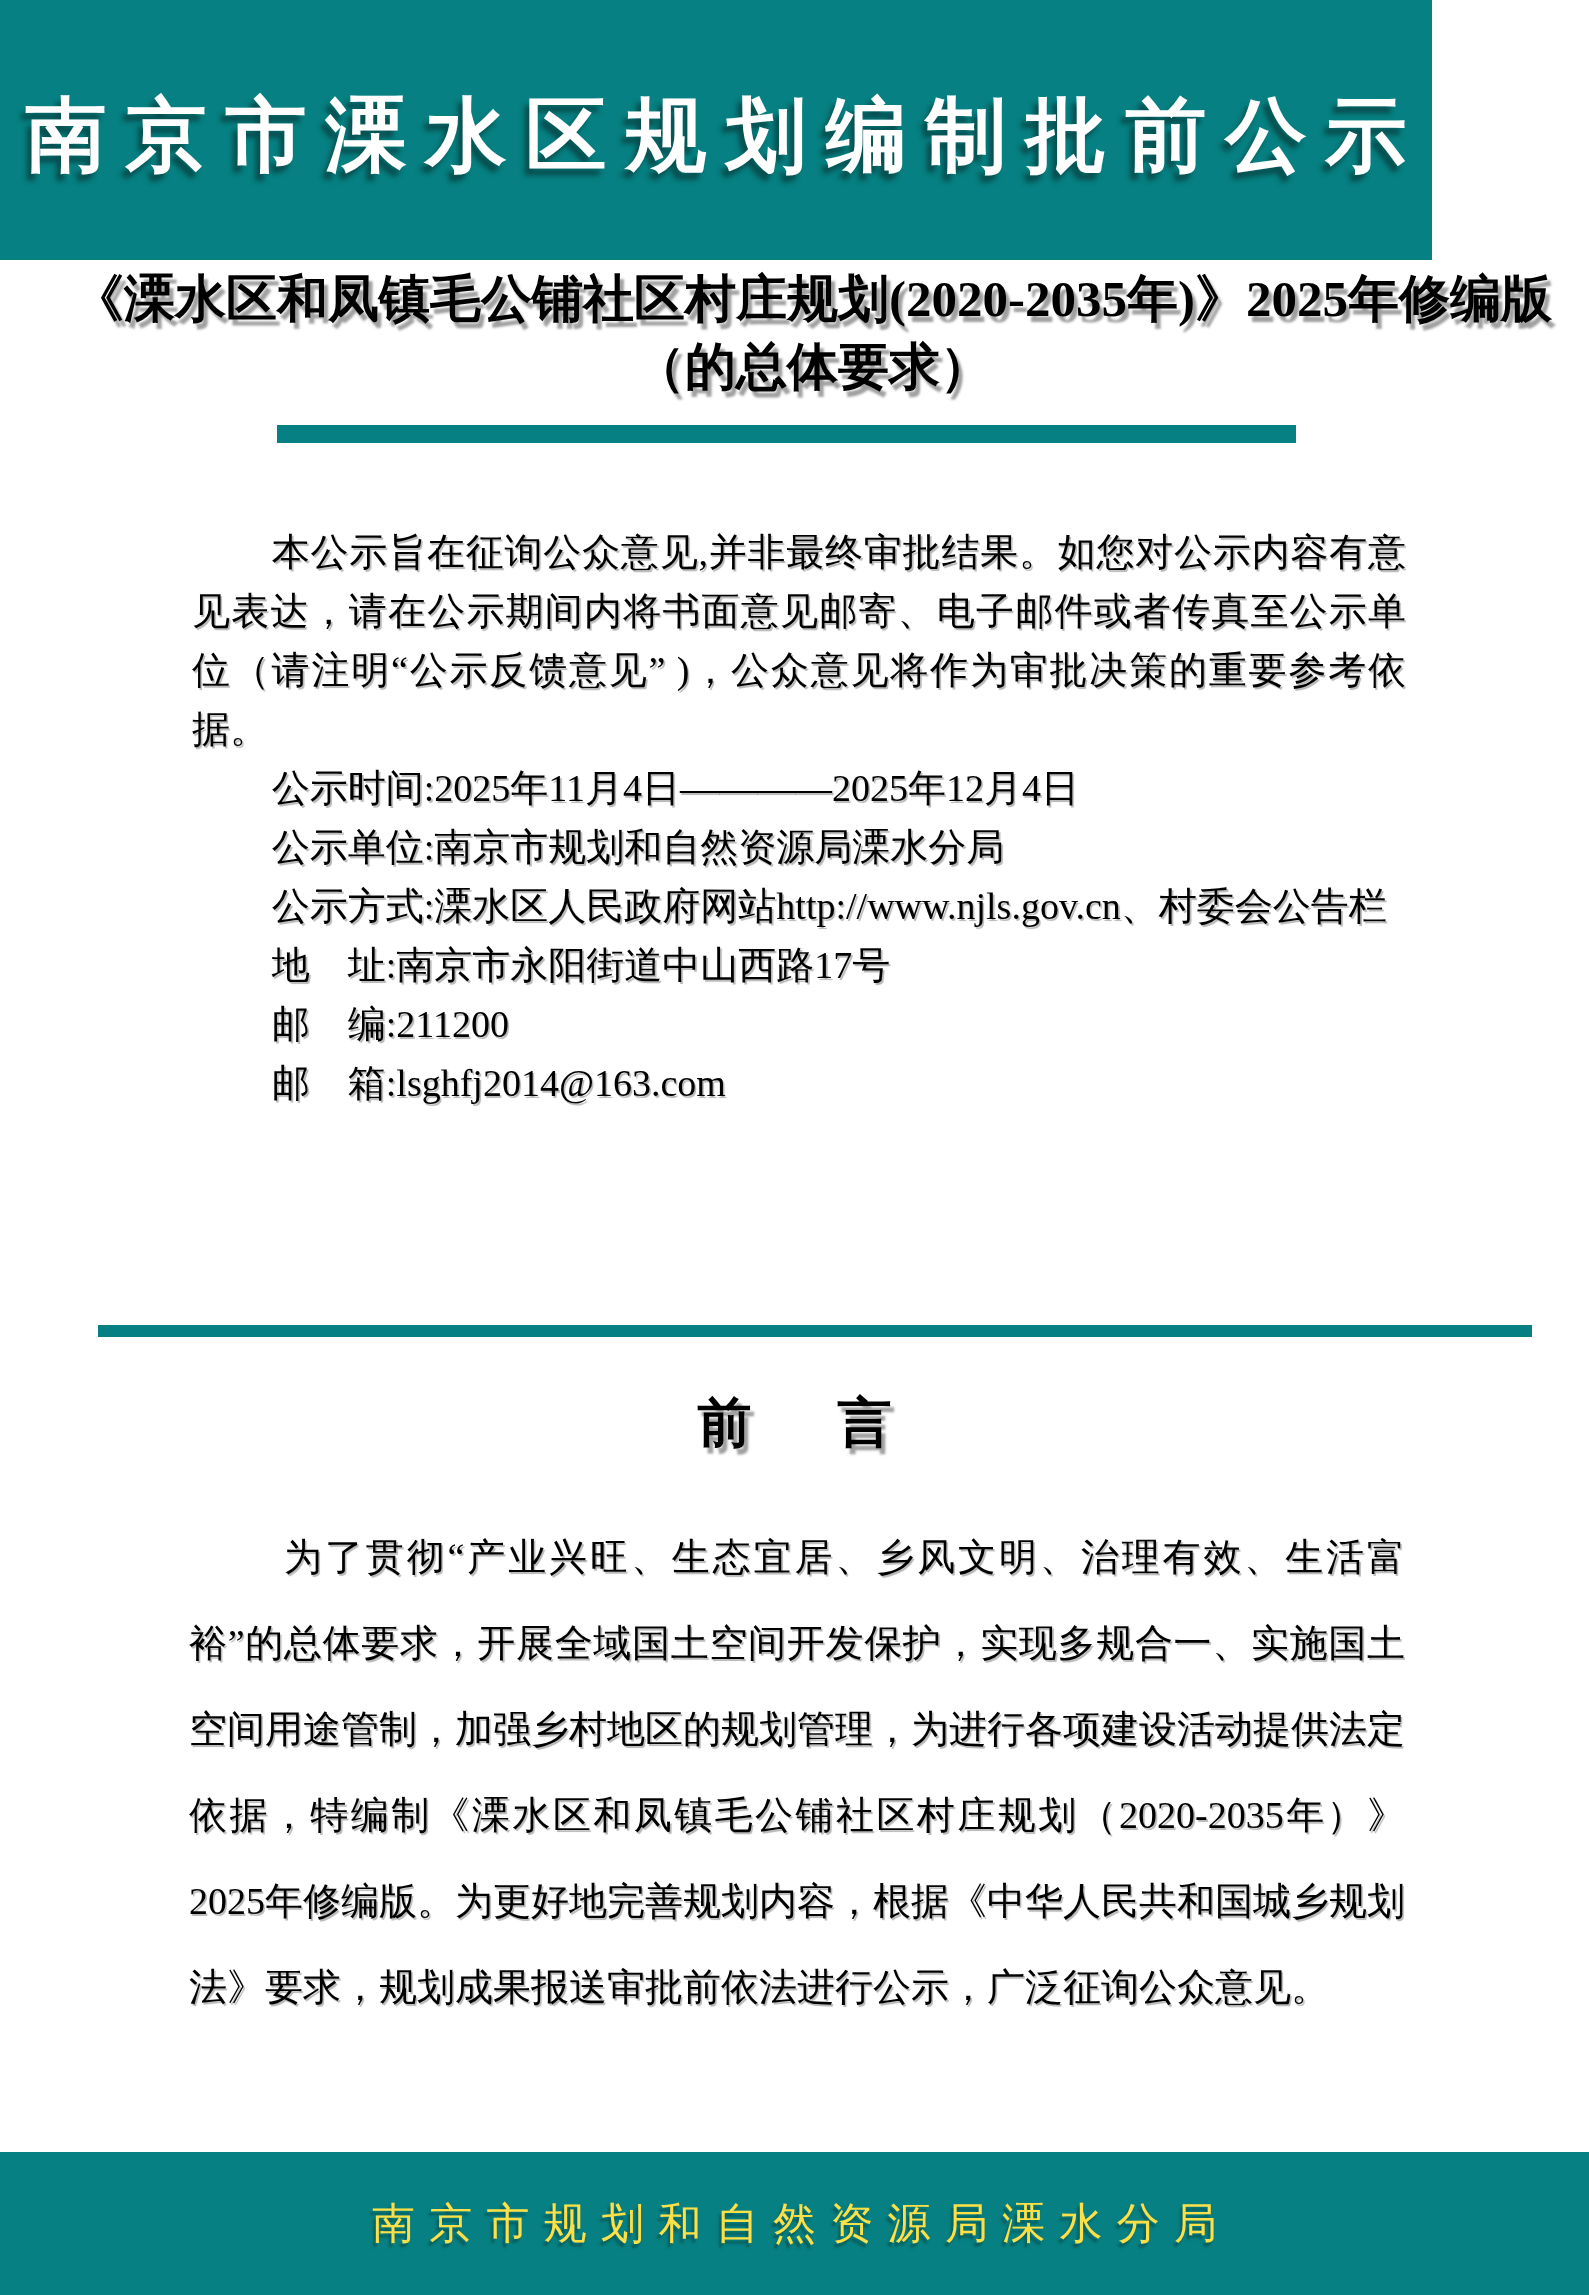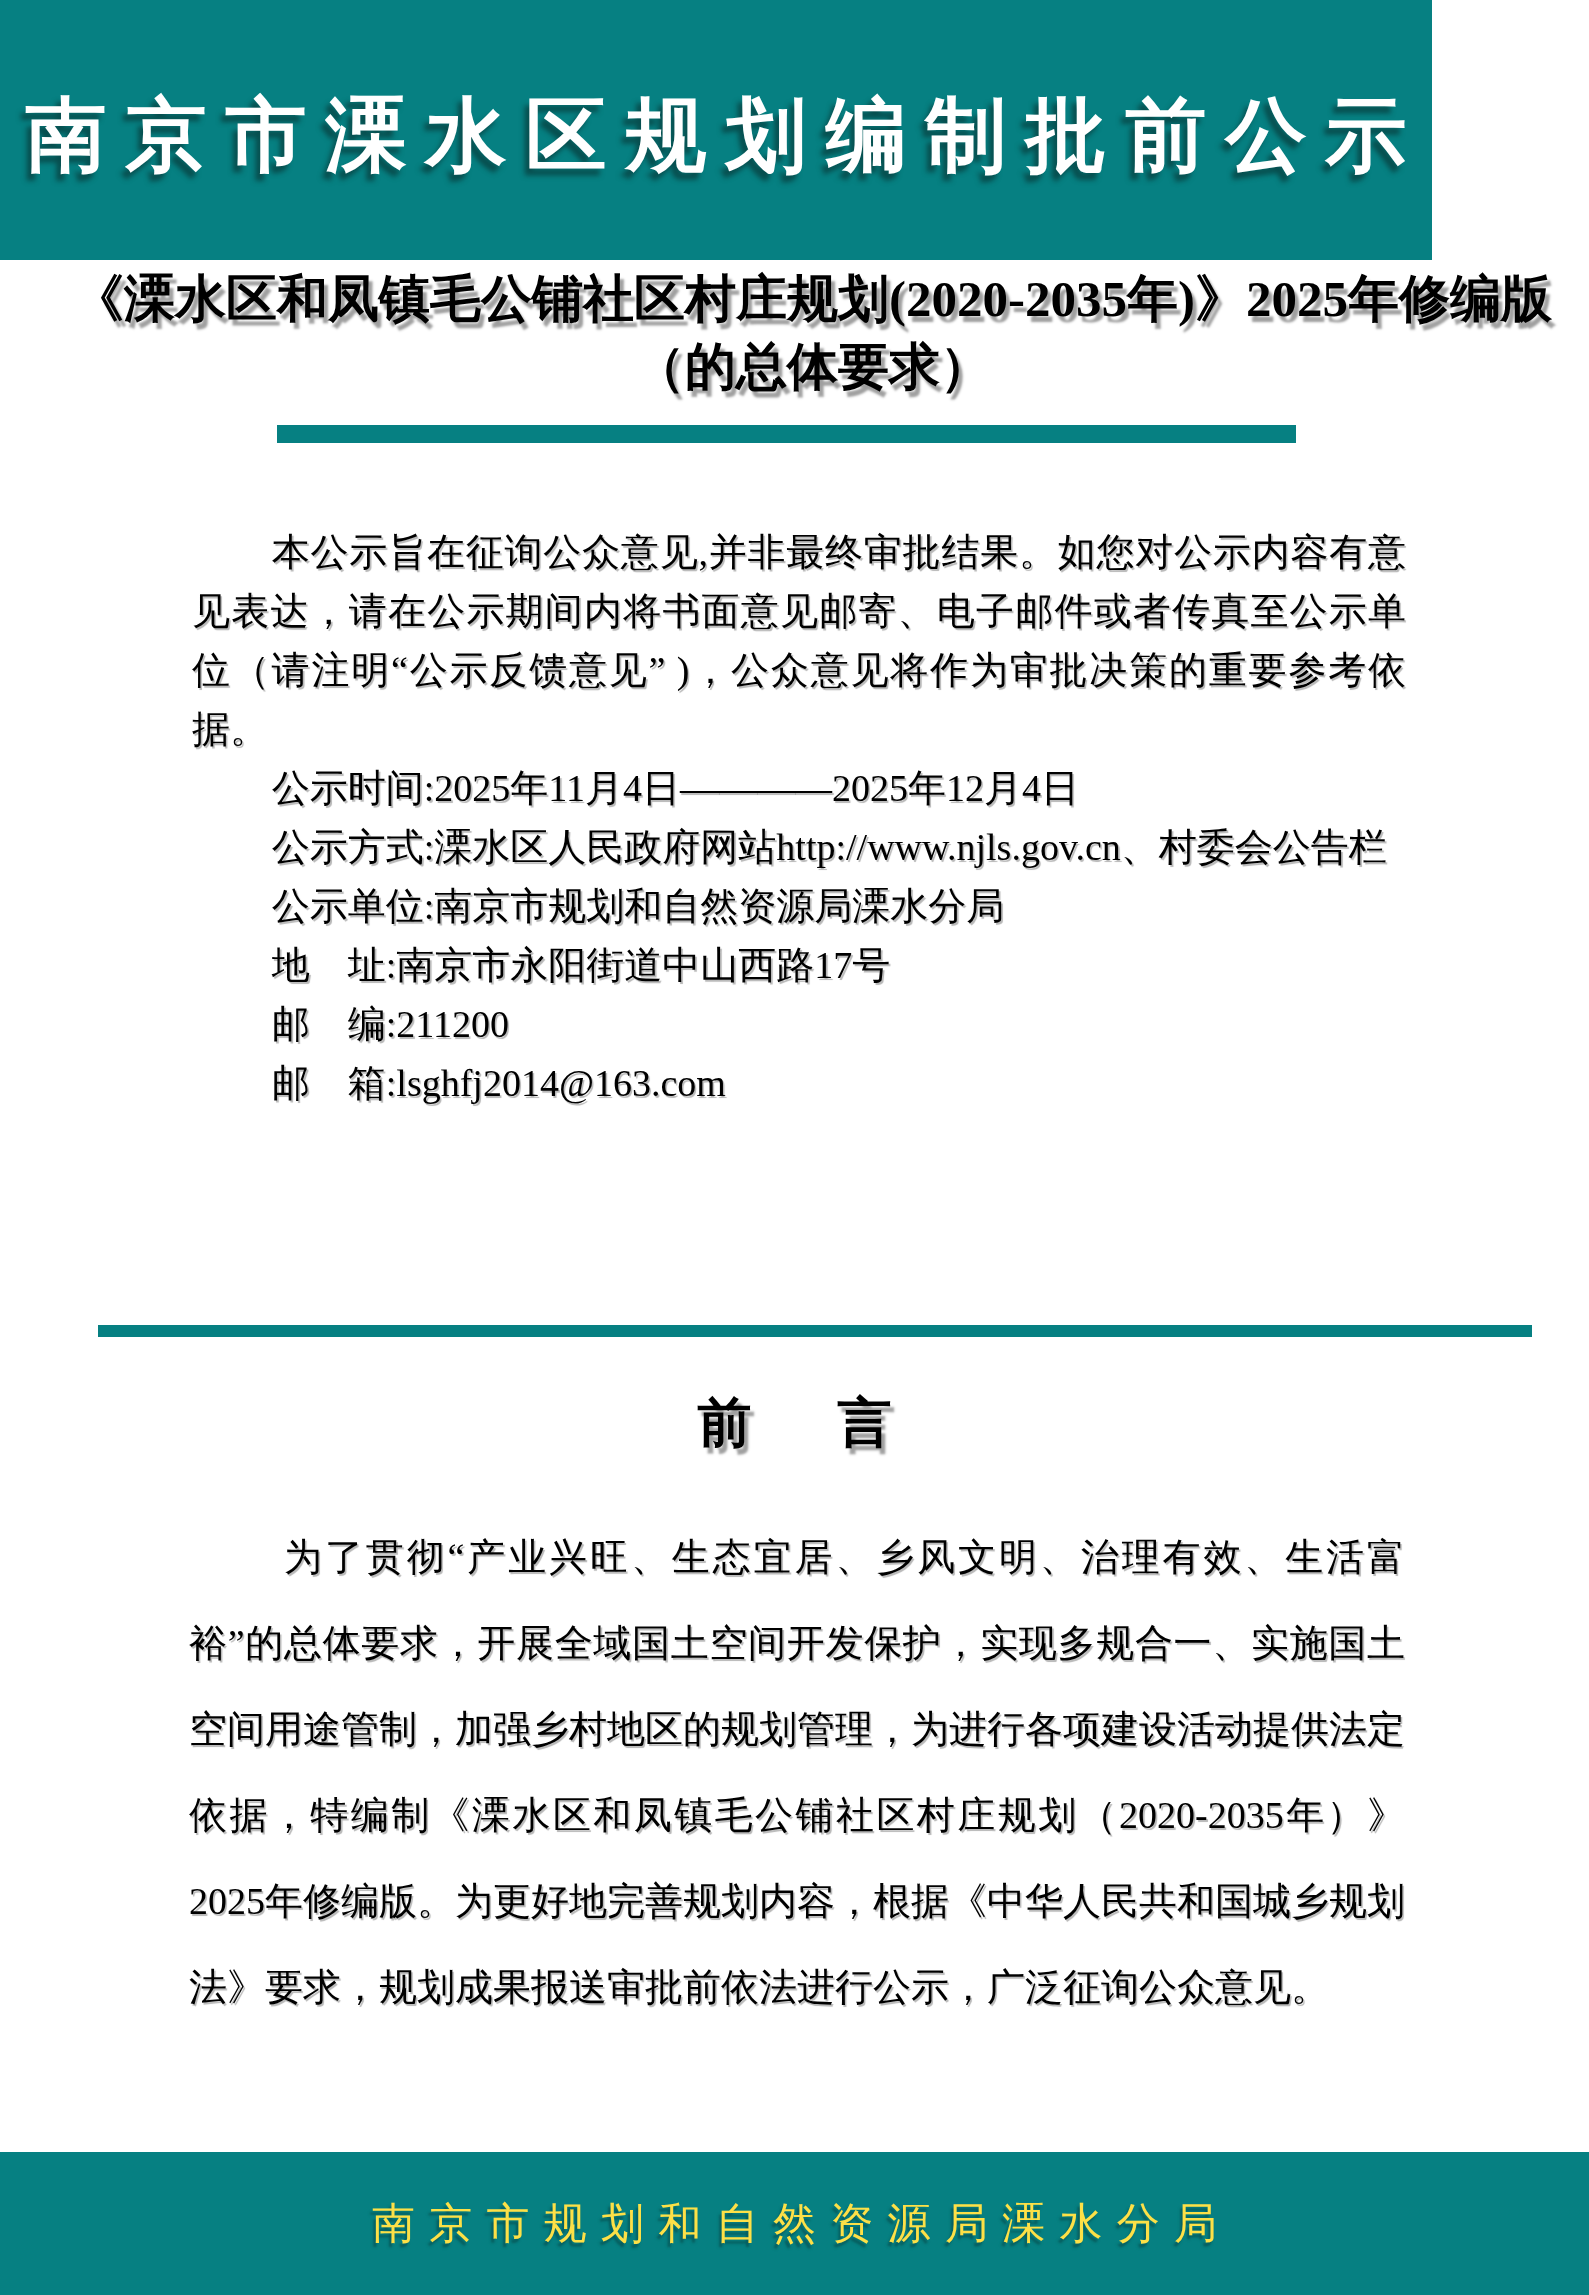--- a/index.html
+++ b/index.html
@@ -130,22 +130,22 @@
 <div class="doc-title">
   <div class="line">《溧水区和凤镇毛公铺社区村庄规划(2020-2035年)》2025年修编版</div>
   <div class="line">（的总体要求）</div>
 </div>
 
 <div class="title-rule teal-bg" style="background: rgb(6, 128, 130);"></div>
 
 <div class="notice">
   <p>本公示旨在征询公众意见,并非最终审批结果。如您对公示内容有意见表达，请在公示期间内将书面意见邮寄、电子邮件或者传真至公示单位（请注明“公示反馈意见” )，公众意见将作为审批决策的重要参考依据。</p>
   <p>公示时间:2025年11月4日————2025年12月4日</p>
+  <p>公示单位:南京市规划和自然资源局溧水分局</p>
   <p>公示方式:溧水区人民政府网站http://www.njls.gov.cn、村委会公告栏</p>
-  <p>公示单位:南京市规划和自然资源局溧水分局</p>
   <p>地　址:南京市永阳街道中山西路17号</p>
   <p>邮　编:211200</p>
   <p>邮　箱:lsghfj2014@163.com</p>
 </div>
 
 <div class="section-rule teal-bg" style="background: rgb(6, 128, 130);"></div>
 
 <div class="preface-heading">
   <span class="inner">前　言</span>
 </div>

